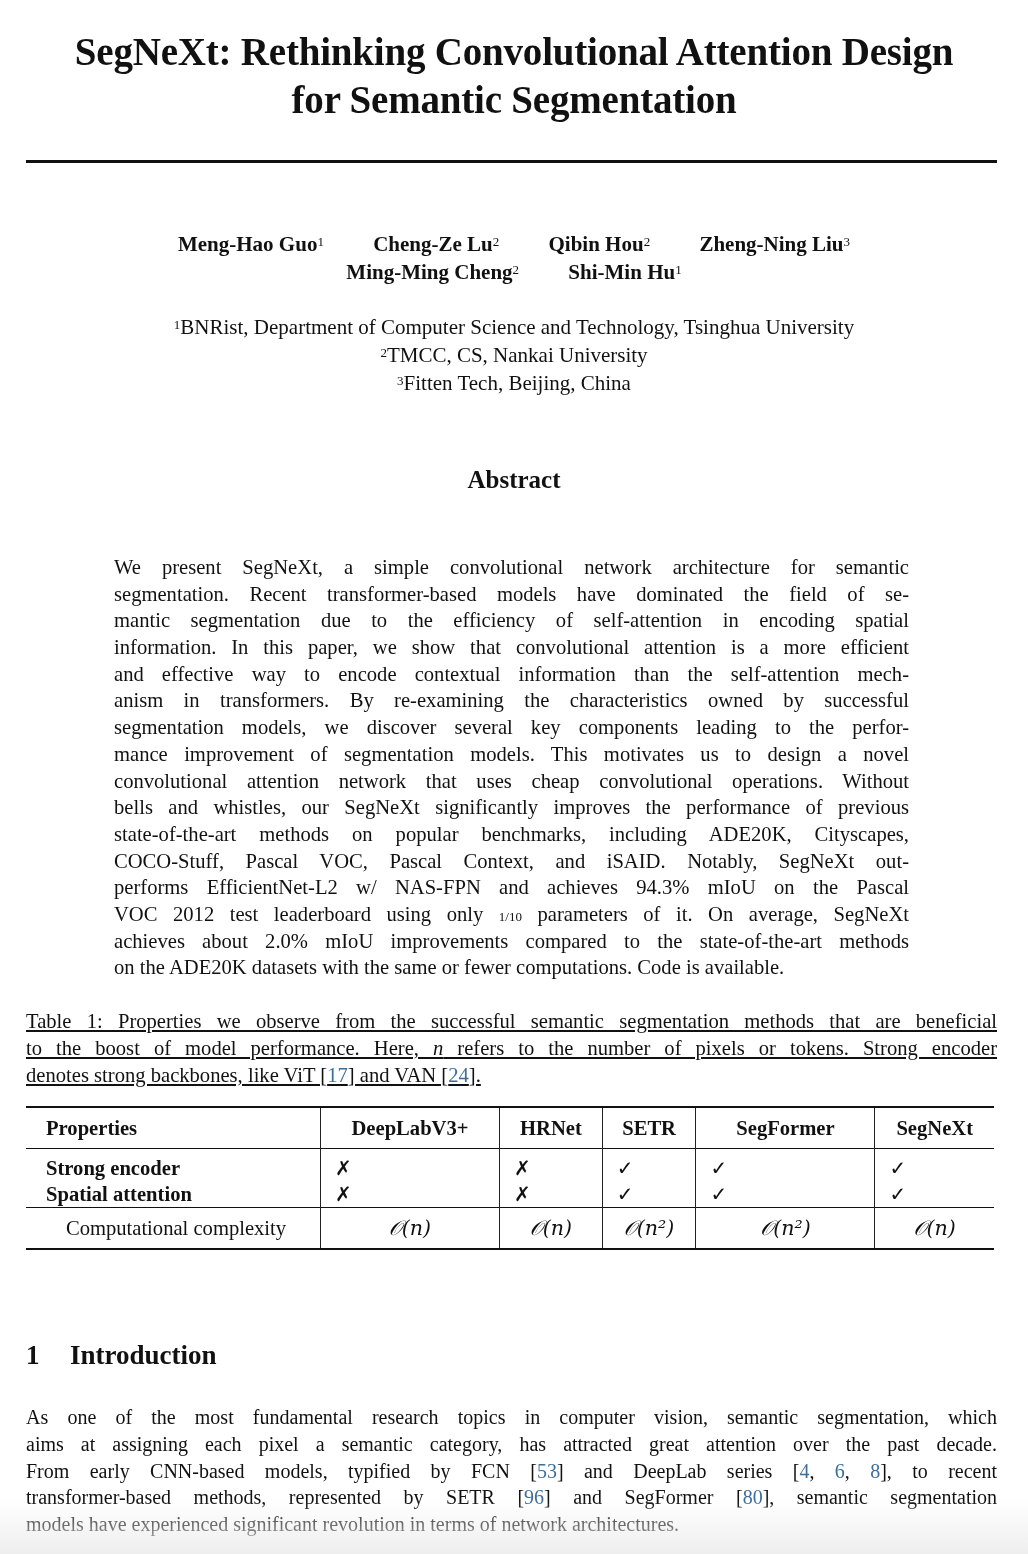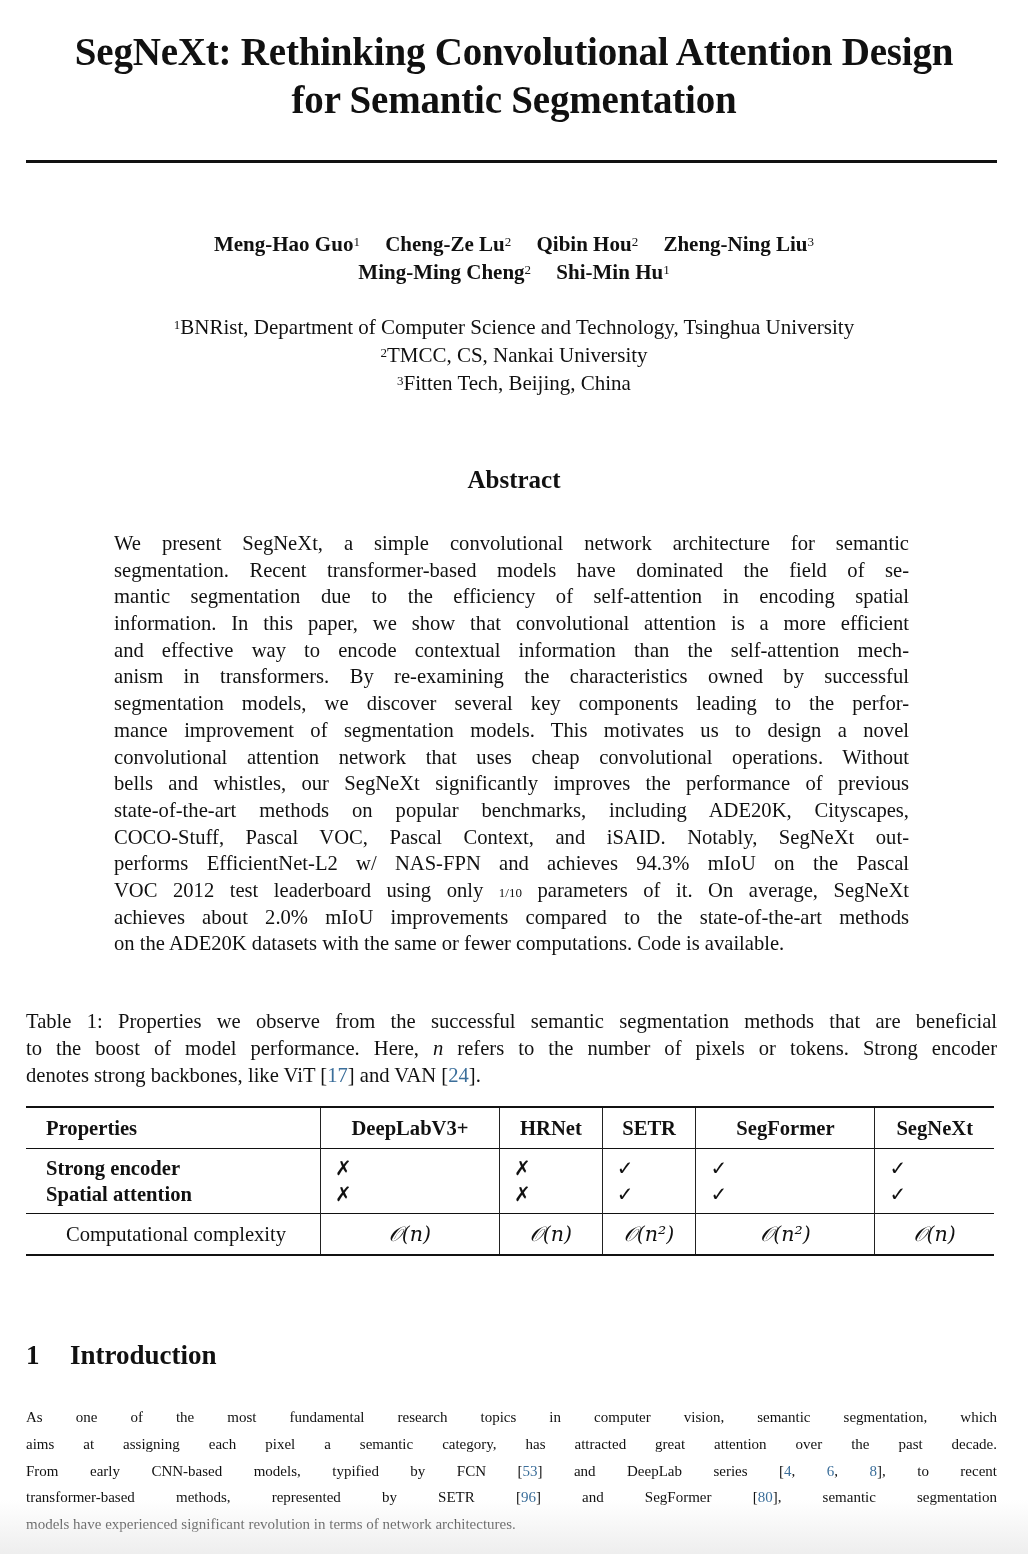--- a/index.html
+++ b/index.html
@@ -4,53 +4,53 @@
 <style>
   html, body { margin:0; padding:0; background:#ffffff; }
   body { width:1028px; height:1554px; position:relative; overflow:hidden;
          font-family:"Liberation Serif","DejaVu Serif",serif; color:#111; }
   .page { position:absolute; left:0; top:0; width:1028px; height:1554px; }
   .title { position:absolute; left:0; top:28px; width:1028px; text-align:center;
            font-weight:bold; font-size:39px; line-height:48px; letter-spacing:-0.2px; }
   .title-rule { position:absolute; left:26px; top:160px; width:971px; height:3px; background:#111; }
   .authors { position:absolute; left:0; top:230px; width:1028px; text-align:center;
              font-weight:bold; font-size:21px; line-height:28px; }
-  .authors .a { display:inline-block; margin:0 10px; }
+  .authors .a { display:inline-block; margin:0 22px; }
   .authors sup, .affils sup { font-weight:normal; font-size:13px; vertical-align:top; position:relative; top:-2px; }
   .affils { position:absolute; left:0; top:313px; width:1028px; text-align:center;
             font-size:21px; line-height:28px; }
   .abstract-h { position:absolute; left:0; top:466px; width:1028px; text-align:center;
                 font-weight:bold; font-size:25px; }
-  .abstract { position:absolute; left:114px; top:530px; width:795px; font-size:20.6px;
+  .abstract { position:absolute; left:114px; top:554px; width:795px; font-size:20.6px;
               line-height:26.7px; text-align:justify; }
   .abstract .ln { display:block; text-align:justify; text-align-last:justify; white-space:nowrap; height:26.7px; }
   .abstract .ln.last { text-align-last:left; }
   .frac { font-size:13px; }
   .caption { position:absolute; left:26px; top:1008px; width:971px; font-size:20.6px; line-height:27px; }
-  .caption .ln { display:block; text-align:justify; text-align-last:justify; white-space:nowrap; }
+  .caption .ln { display:block; text-align:justify; text-align-last:justify; white-space:nowrap;text-decoration:underline; }
   .caption .ln.last { text-align-last:left; }
   .cite { color:#3b6e9a; }
   .math { font-style:italic; }
   table.props { position:absolute; left:26px; top:1106px; width:968px; border-collapse:collapse;
                 font-size:20.6px; }
   table.props th, table.props td { padding:0 14px; }
   table.props thead tr { border-top:2.5px solid #111; border-bottom:1.5px solid #111; }
   table.props th { font-weight:bold; height:40px; text-align:center; }
   table.props th:first-child, table.props td:first-child { text-align:left; padding-left:20px; }
   table.props .vl { border-left:1px solid #222;text-align:center; }
   table.props tbody.marks td { height:26px; line-height:26px; text-align:left;font-weight:bold; }
   table.props tbody.marks tr:first-child td { padding-top:6px; }
-  table.props tbody.marks tr:last-child td { padding-bottom:6px; }
+  table.props tbody.marks tr:last-child td { }
   table.props tbody.cx tr { border-top:1.5px solid #111; border-bottom:2.5px solid #111; }
   table.props tbody.cx td { height:40px; text-align:center; }
   .mk { font-family:"DejaVu Sans",sans-serif; font-weight:bold; font-size:20px; }
   .bigo { font-family:"DejaVu Serif",serif; font-style:italic; }
   .sec-h { position:absolute; left:26px; top:1340px; font-weight:bold; font-size:27px; }
   .sec-h .num { display:inline-block; width:44px; }
-  .intro { position:absolute; left:26px; top:1404px; width:971px; font-size:15px; line-height:26.8px; }
+  .intro { position:absolute; left:26px; top:1404px; width:971px; font-size:20px; line-height:26.8px; }
   .intro .ln { display:block; text-align:justify; text-align-last:justify; white-space:nowrap; }
   .intro .ln.last { text-align-last:left; }
   .fade { position:absolute; left:0; top:1500px; width:1028px; height:54px;
           background:linear-gradient(to bottom, rgba(255,255,255,0) 0%, rgba(236,236,236,0.9) 100%); pointer-events:none; }
 </style>
 </head>
 <body>
 
 <div class="page">
 

